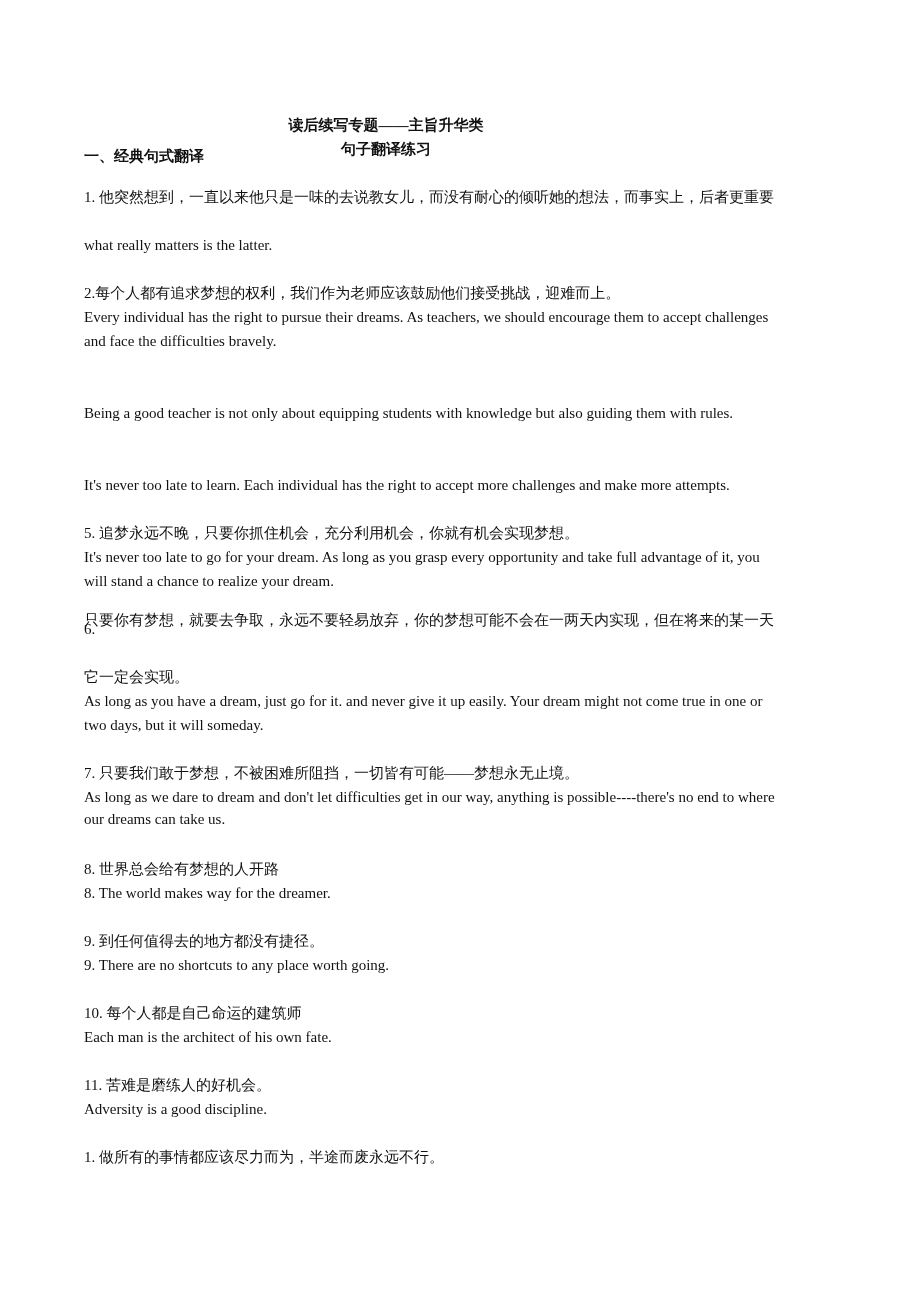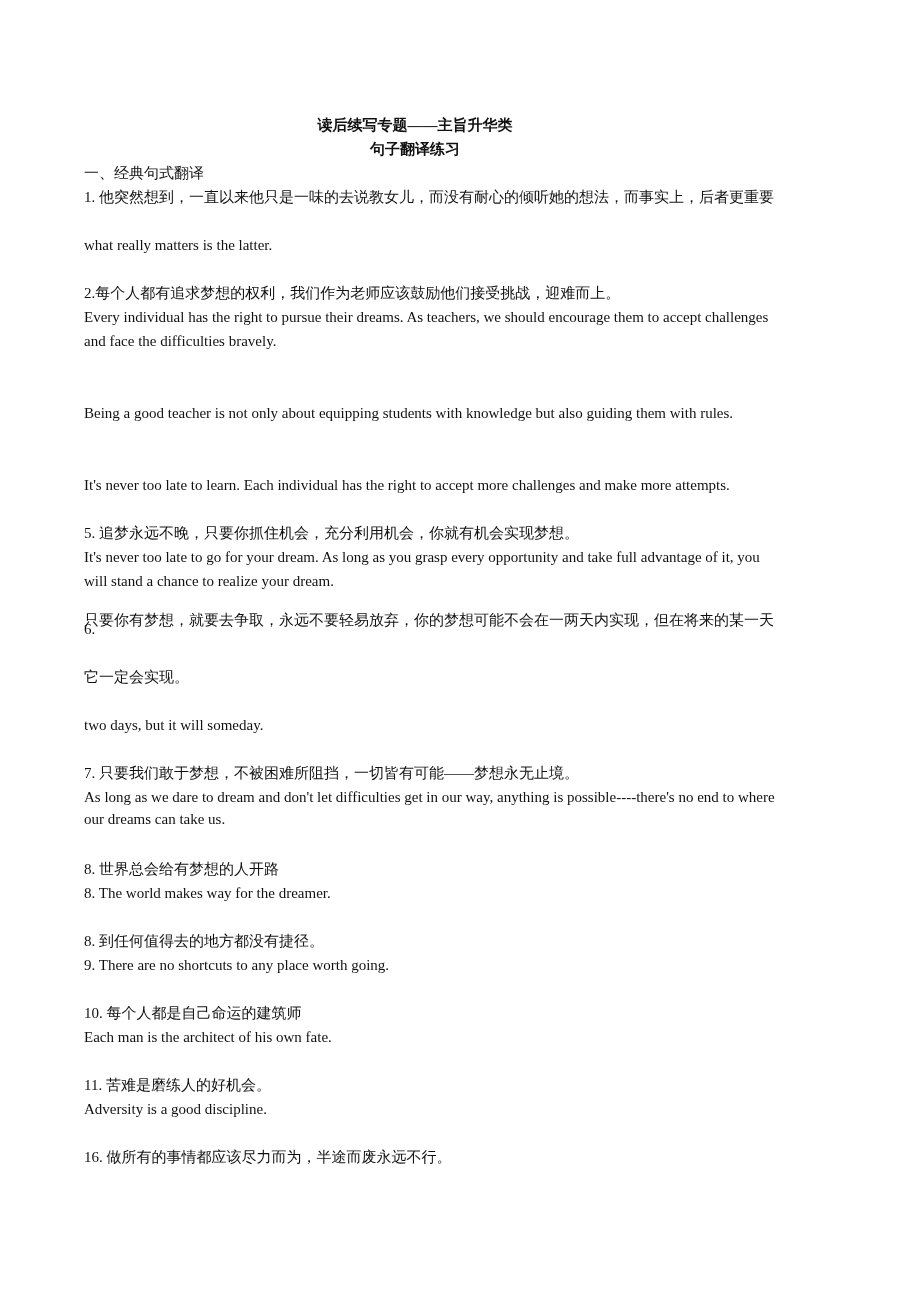--- a/index.html
+++ b/index.html
@@ -1,23 +1,23 @@
 <!DOCTYPE html>
 <html><head>
 <meta charset="utf-8">
 <style>
   html, body { margin: 0; padding: 0; background: #ffffff; }
   body { width: 920px; height: 1302px; position: relative; overflow: hidden;
          font-family: "Liberation Serif", "DejaVu Serif", serif; color: #111; }
   .page { position: absolute; left: 0; top: 0; width: 920px; height: 1302px; background: #fff; }
   .title { position: absolute; left: 0; width: 772px; text-align: center;
-           font-weight: bold; font-size: 15px; line-height: 20px; padding-left: 29px; }
+           font-weight: bold; font-size: 15px; line-height: 20px; }
   .t1 { top: 115px; }
   .t2 { top: 139px; }
-  .section { position: absolute; left: 84px; top: 163px; font-weight: normal; font-size: 15px; line-height: 20px; }
+  .section { position: absolute; left: 84px; top: 146px; font-weight: bold; font-size: 15px; line-height: 20px; }
   .line { position: absolute; left: 84px; font-size: 15px; line-height: 20px; white-space: nowrap; }
 </style>
 </head>
 <body>
 
 <div class="page">
   <div class="title t1">读后续写专题——主旨升华类</div>
   <div class="title t2">句子翻译练习</div>
   <div class="section">一、经典句式翻译</div>
 
@@ -32,32 +32,33 @@
 
   <div class="line" style="top:475px">It's never too late to learn. Each individual has the right to accept more challenges and make more attempts.</div>
 
   <div class="line" style="top:523px">5. 追梦永远不晚，只要你抓住机会，充分利用机会，你就有机会实现梦想。</div>
   <div class="line" style="top:547px">It's never too late to go for your dream. As long as you grasp every opportunity and take full advantage of it, you</div>
   <div class="line" style="top:571px">will stand a chance to realize your dream.</div>
 
   <div class="line" style="top:619px">6.</div>
   <div class="line" style="top:610px">只要你有梦想，就要去争取，永远不要轻易放弃，你的梦想可能不会在一两天内实现，但在将来的某一天</div>
   <div class="line" style="top:667px">它一定会实现。</div>
+  <div class="line" style="top:691px">As long as you have a dream, just go for it. and never give it up easily. Your dream might not come true in one or</div>
   <div class="line" style="top:715px">two days, but it will someday.</div>
 
   <div class="line" style="top:763px">7. 只要我们敢于梦想，不被困难所阻挡，一切皆有可能——梦想永无止境。</div>
   <div class="line" style="top:787px">As long as we dare to dream and don't let difficulties get in our way, anything is possible----there's no end to where</div>
   <div class="line" style="top:809px">our dreams can take us.</div>
 
   <div class="line" style="top:859px">8. 世界总会给有梦想的人开路</div>
   <div class="line" style="top:883px">8. The world makes way for the dreamer.</div>
 
-  <div class="line" style="top:931px">8. 到任何值得去的地方都没有捷径。</div>
+  <div class="line" style="top:931px">9. 到任何值得去的地方都没有捷径。</div>
   <div class="line" style="top:955px">9. There are no shortcuts to any place worth going.</div>
 
   <div class="line" style="top:1003px">10. 每个人都是自己命运的建筑师</div>
   <div class="line" style="top:1027px">Each man is the architect of his own fate.</div>
 
   <div class="line" style="top:1075px">11. 苦难是磨练人的好机会。</div>
   <div class="line" style="top:1099px">Adversity is a good discipline.</div>
 
-  <div class="line" style="top:1147px">16. 做所有的事情都应该尽力而为，半途而废永远不行。</div>
+  <div class="line" style="top:1147px">1. 做所有的事情都应该尽力而为，半途而废永远不行。</div>
 </div>
 
 </body></html>

